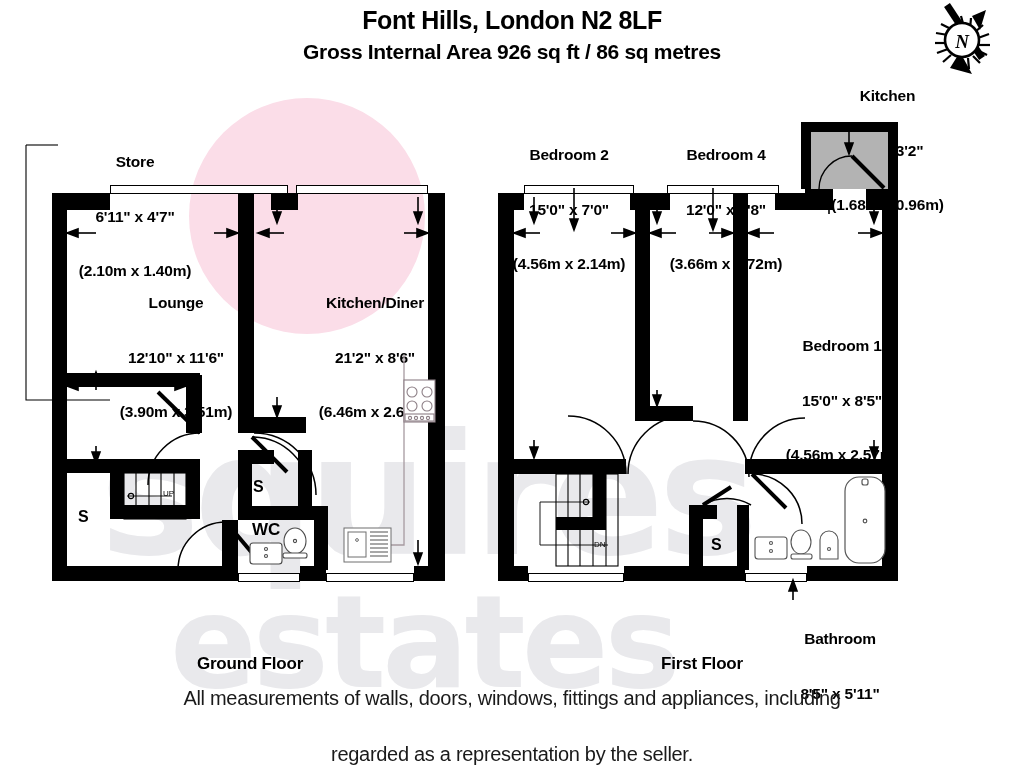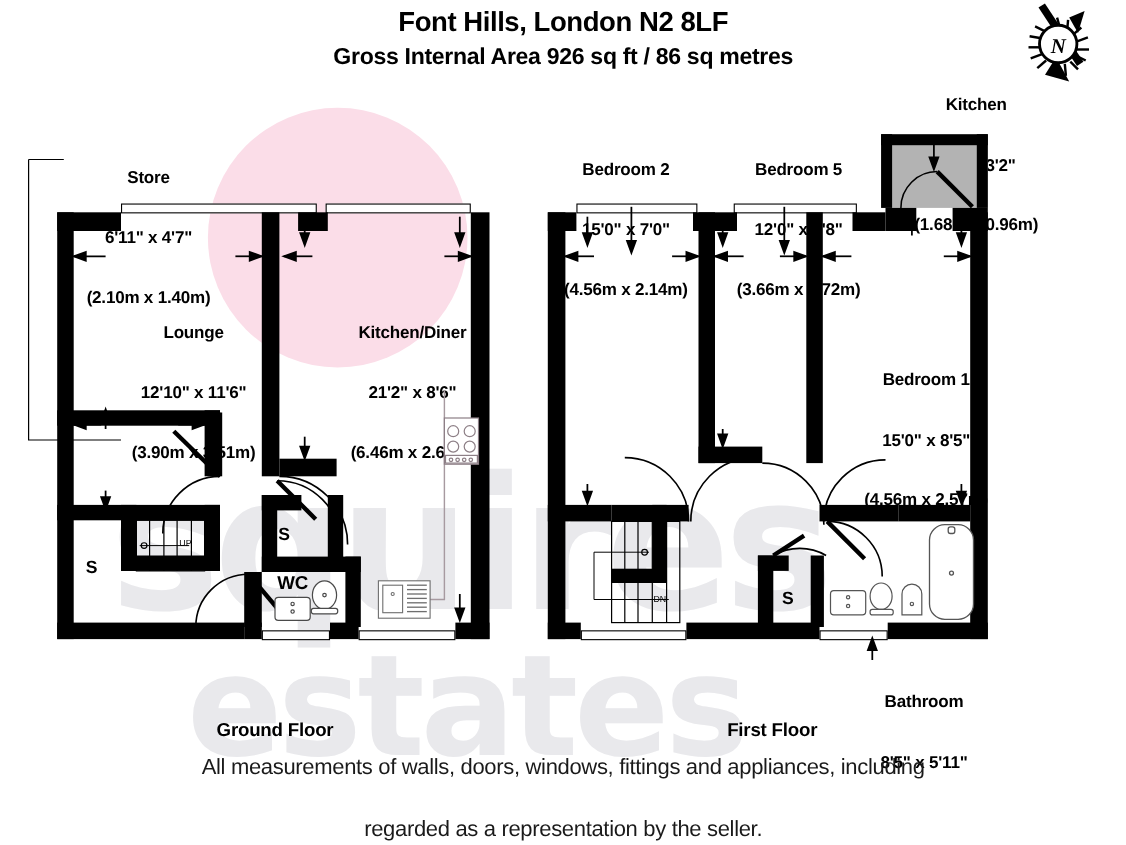--- a/index.html
+++ b/index.html
@@ -102,21 +102,21 @@
     <span class="nm">(1.68m x 0.96m)</span>
   </div>
 
   <div class="txt roomlbl" style="left:484px;top:110px;width:170px;">
     <span class="nm">Bedroom 2</span>
     <span class="nm">15'0" x 7'0"</span>
     <span class="nm">(4.56m x 2.14m)</span>
   </div>
 
   <div class="txt roomlbl" style="left:641px;top:110px;width:170px;">
-    <span class="nm">Bedroom 5</span>
+    <span class="nm">Bedroom 4</span>
     <span class="nm">12'0" x 5'8"</span>
     <span class="nm">(3.66m x 1.72m)</span>
   </div>
 
   <div class="txt roomlbl" style="left:740px;top:301px;width:204px;">
     <span class="nm">Bedroom 1</span>
     <span class="nm">15'0" x 8'5"</span>
     <span class="nm">(4.56m x 2.57m)</span>
   </div>
 

